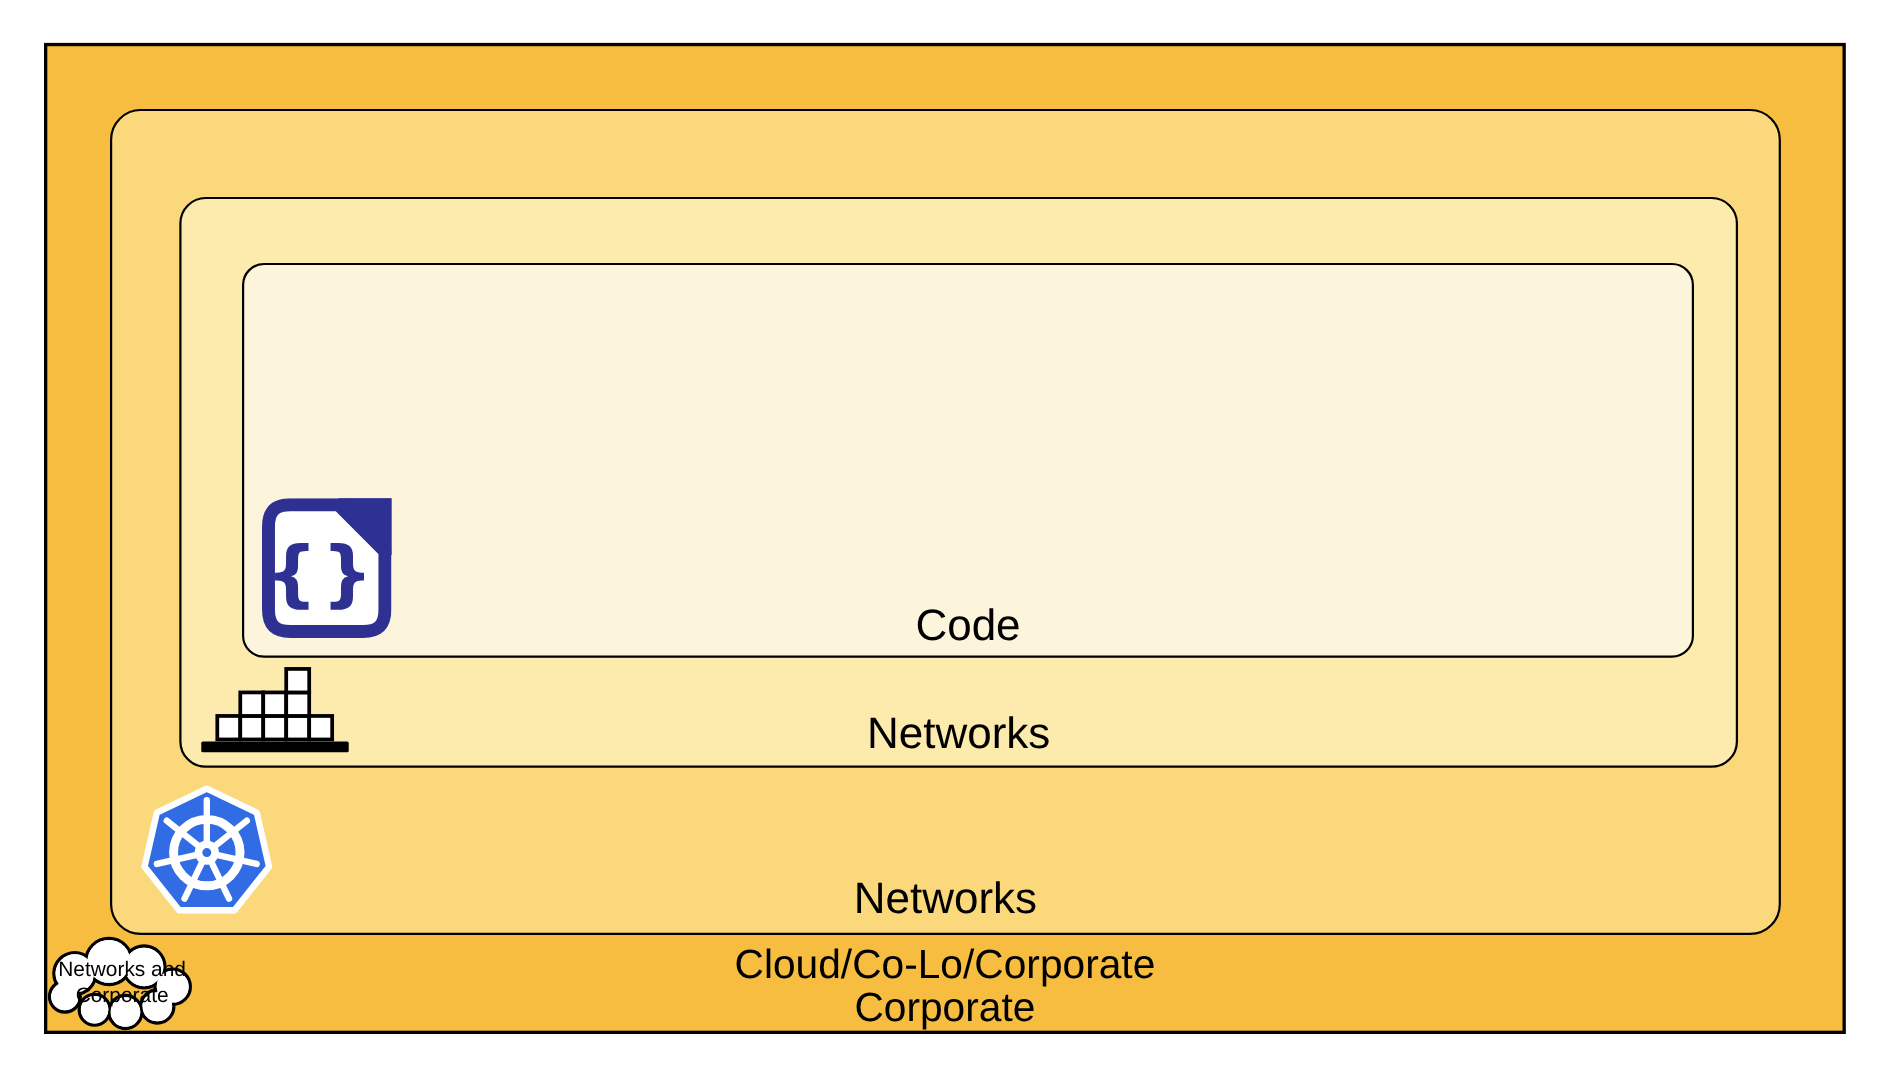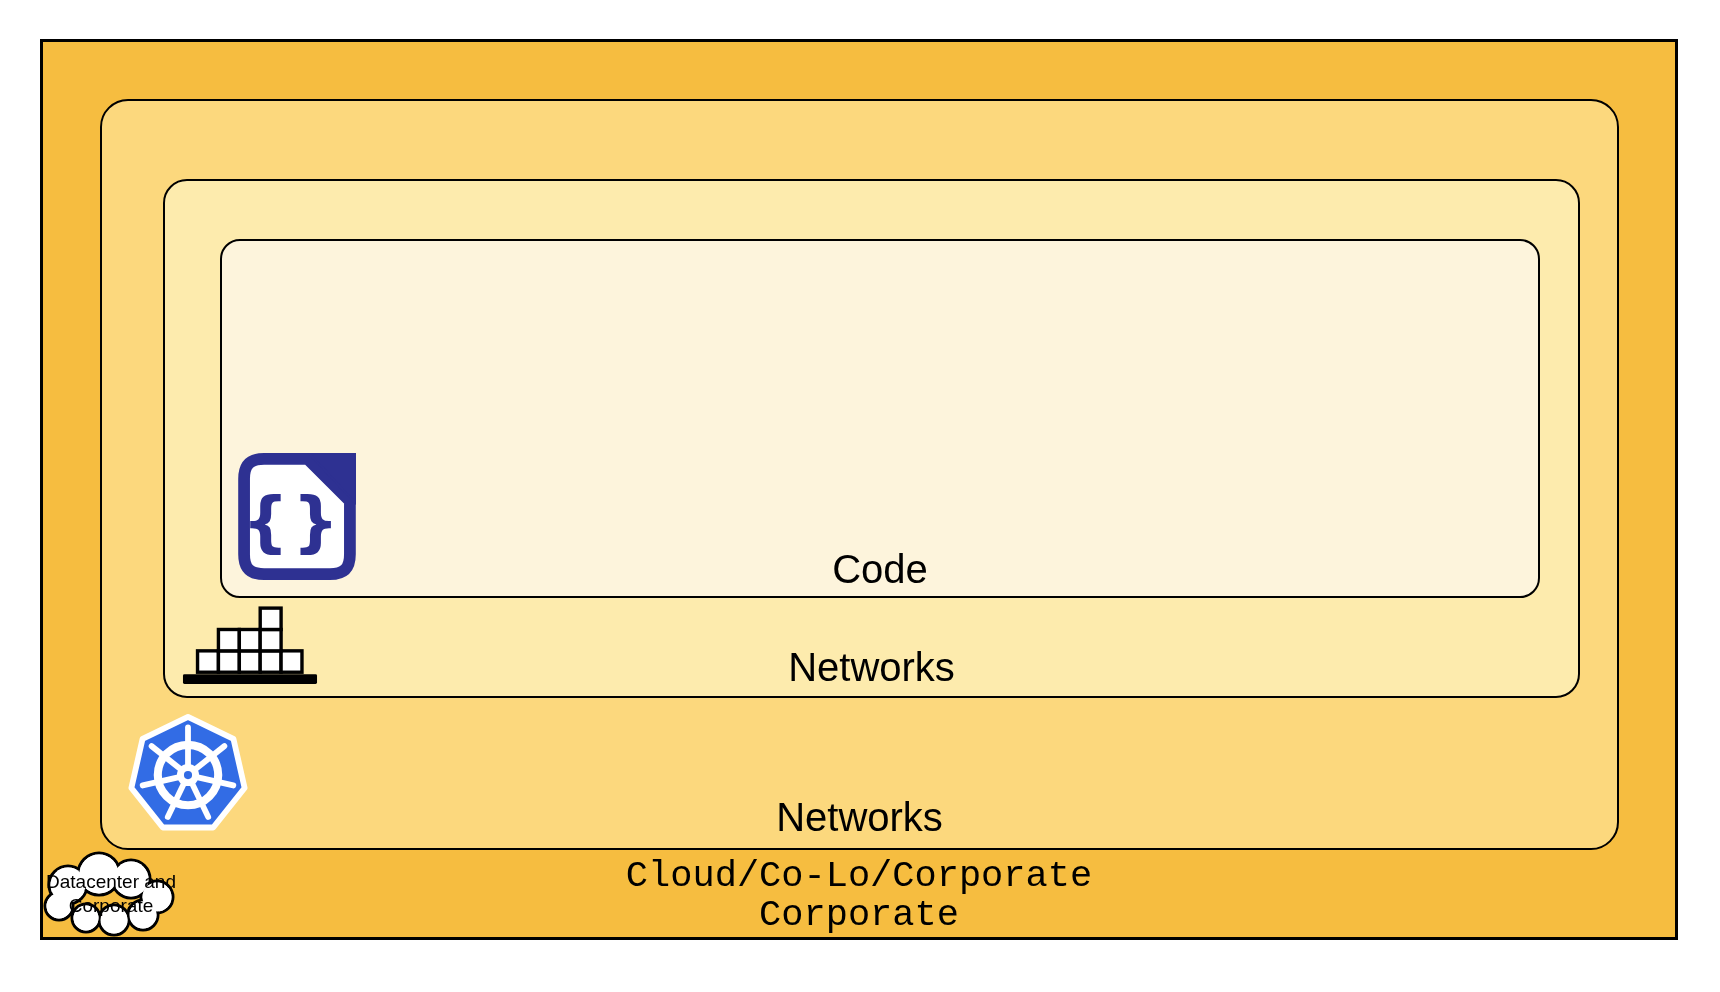--- a/index.html
+++ b/index.html
@@ -46,21 +46,20 @@
     white-space: nowrap;
   }
   .label-code      { bottom: 7px; }
   .label-container { bottom: 9px; }
   .label-cluster   { bottom: 11px; }
   .label-datacenter {
     bottom: 2px;
     font-size: 37px;
     line-height: 1.06;
     white-space: normal;
-    font-family: Liberation Mono, monospace;
   }
   .icon { position: absolute; }
   .icon-code-file       { left: 238px; top: 453px; width: 118px; height: 127px; }
   .icon-container-stack { left: 182px; top: 605px; width: 136px; height: 82px; }
   .icon-kubernetes      { left: 124px; top: 710px; width: 128px; height: 129px; }
   .cloud-callout {
     position: absolute;
     left: 36px; top: 849px; width: 150px; height: 92px;
     z-index: 5;
   }
@@ -163,18 +162,18 @@
         <circle cx="63" cy="25" r="19.5"></circle>
         <circle cx="95" cy="30" r="17.5"></circle>
         <circle cx="121" cy="48" r="14.5"></circle>
         <circle cx="107" cy="66" r="13.5"></circle>
         <circle cx="78" cy="71" r="13.5"></circle>
         <circle cx="50" cy="69" r="12.5"></circle>
         <circle cx="23" cy="57" r="12.5"></circle>
       </g>
     </svg>
     <div class="cloud-text">
-      <div>Datacenter and</div>
+      <div>Networks and</div>
       <div>Corporate</div>
     </div>
   </div>
 
 </div>
 
 </body></html>

